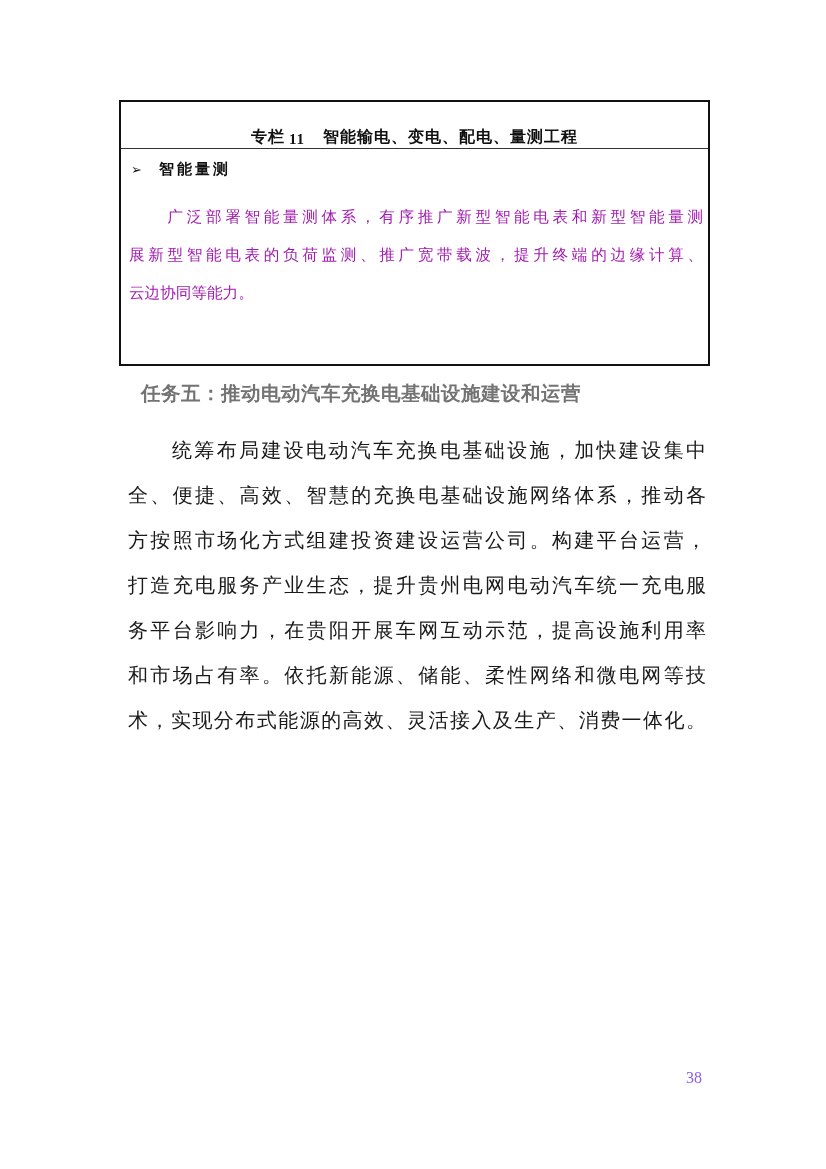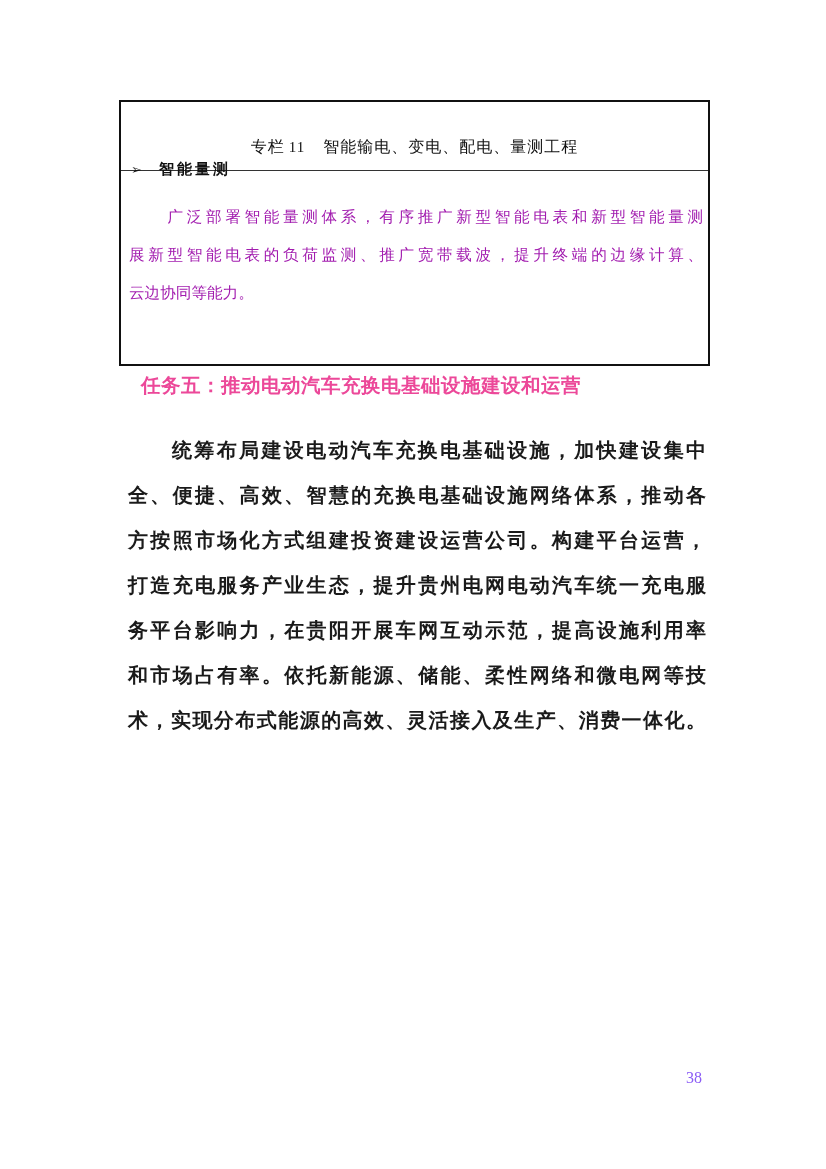--- a/index.html
+++ b/index.html
@@ -7,49 +7,49 @@
       width: 826px; height: 1169px; position: relative; overflow: hidden;
       color: #111111;
       font-family: "DejaVu Serif", "Liberation Serif", serif;
     }
     .box {
       position: absolute; left: 119px; top: 100px; width: 587px; height: 262px;
       border: 2px solid #111;
     }
     .box-title {
       height: 46px; border-bottom: 1px solid #333;
-      display: flex; align-items: center; justify-content: center;
+      display: flex; align-items: flex-end; justify-content: center;
       font-family: "DejaVu Sans", "Liberation Sans", sans-serif;
-      font-weight: normal; font-size: 16px; letter-spacing: 1px; margin-top: 22px;
+      font-weight: bold; font-size: 16px; letter-spacing: 1px;
     }
     .box-title .num { font-family: "Liberation Serif", serif; font-size: 15px; margin: 0 18px 0 4px; }
     .sub-head {
       position: absolute; left: 10px; top: 58px;
       font-family: "DejaVu Sans", "Liberation Sans", sans-serif;
       font-weight: bold; font-size: 15px; letter-spacing: 3px;
       display: flex; align-items: center;
     }
     .arrow { font-size: 13px; margin-right: 14px; }
     .box-body {
       position: absolute; left: 8px; top: 96px; width: 574px;
       font-size: 15.6px; line-height: 38px; color: #a21caf;
       text-align: justify; text-align-last: left;
     }
     .box-body .line { display: block; white-space: nowrap; text-align-last: justify; height: 38px; }
     .box-body .line.last { text-align-last: left; }
     .task-heading {
-      position: absolute; left: 141px; top: 372px;
+      position: absolute; left: 141px; top: 380px;
       font-family: "DejaVu Sans", "Liberation Sans", sans-serif;
-      font-weight: bold; font-size: 19.5px; letter-spacing: 0.5px; color: #ec4899;
+      font-weight: bold; font-size: 19.5px; letter-spacing: 0.5px; color: #737373;
     }
     .para {
       position: absolute; left: 128px; top: 428px; width: 578px;
       font-size: 20px; color: #1a1a1a;
     }
-    .para .line { display: block; white-space: nowrap; height: 45px; line-height: 45px; text-align-last: justify; text-align: justify; font-weight: bold; }
+    .para .line { display: block; white-space: nowrap; height: 45px; line-height: 45px; text-align-last: justify; text-align: justify; }
     .para .line.last { text-align-last: justify; }
     .para .line.first { padding-left: 44px; }
     .page-number {
       position: absolute; left: 686px; top: 1069px;
       font-family: "Liberation Serif", serif; font-size: 16px; color: #8b5cf6;
     }
   </style>
 </head>
 <body>
 

